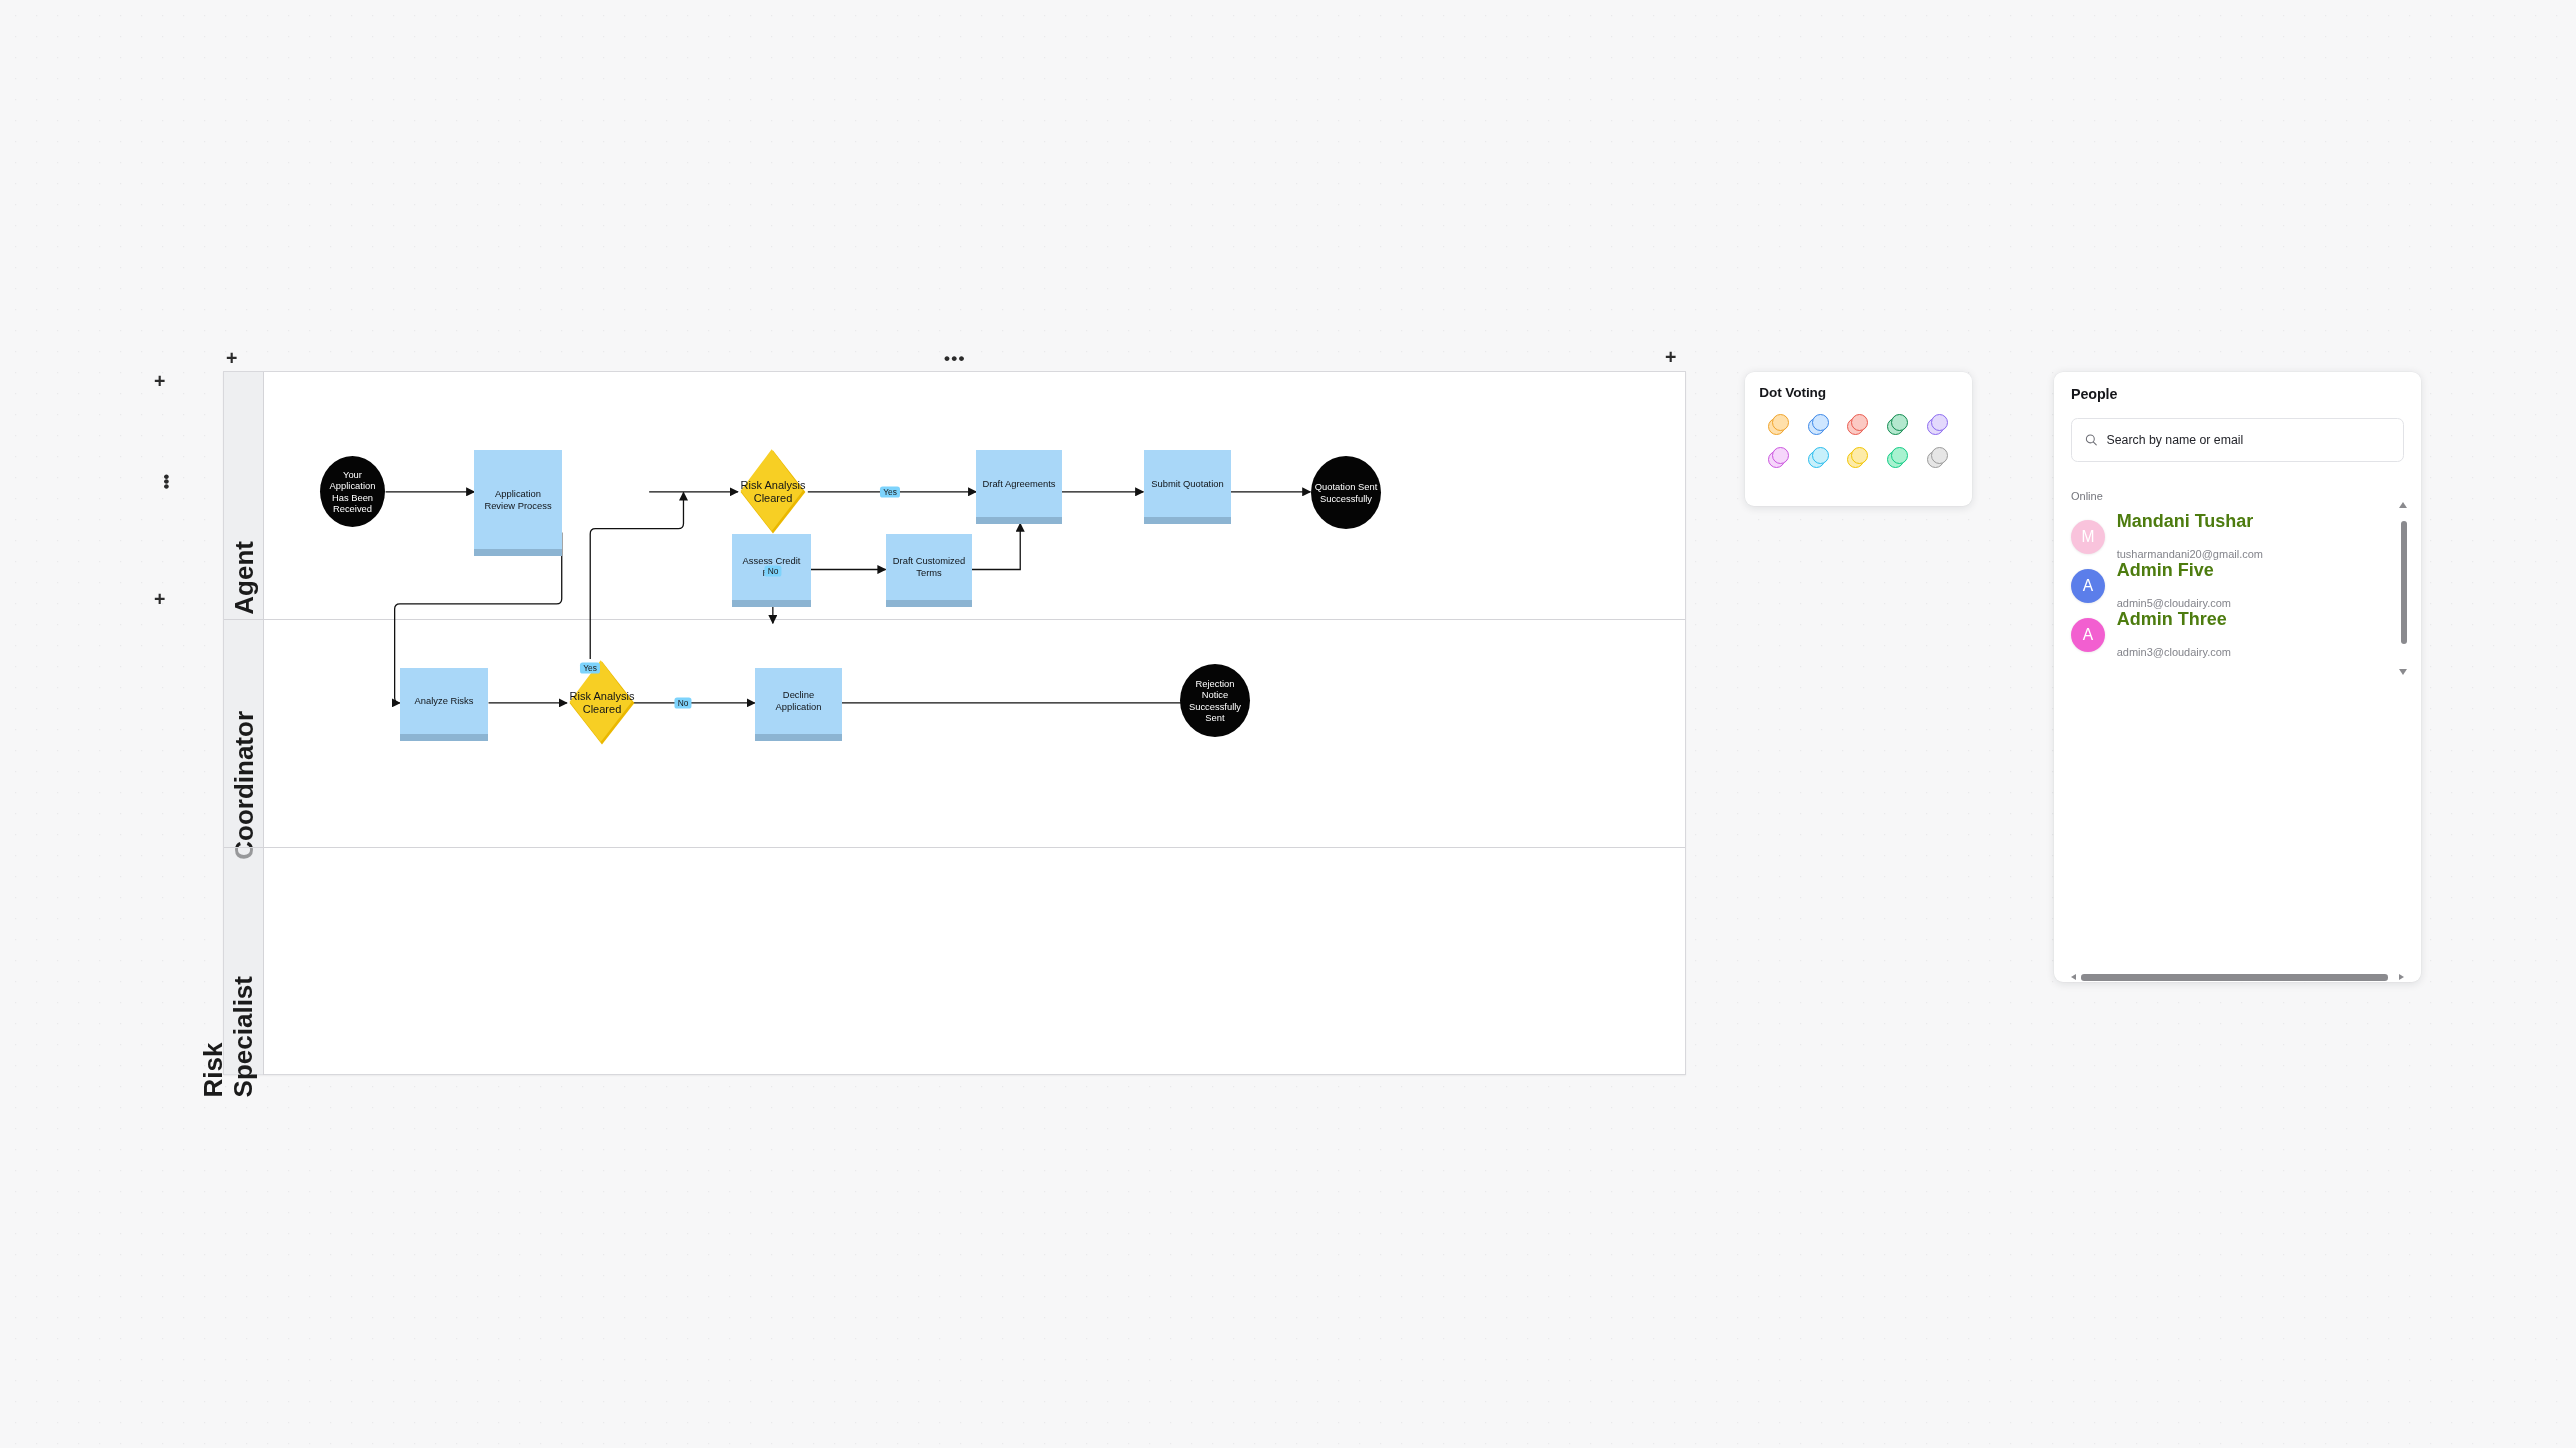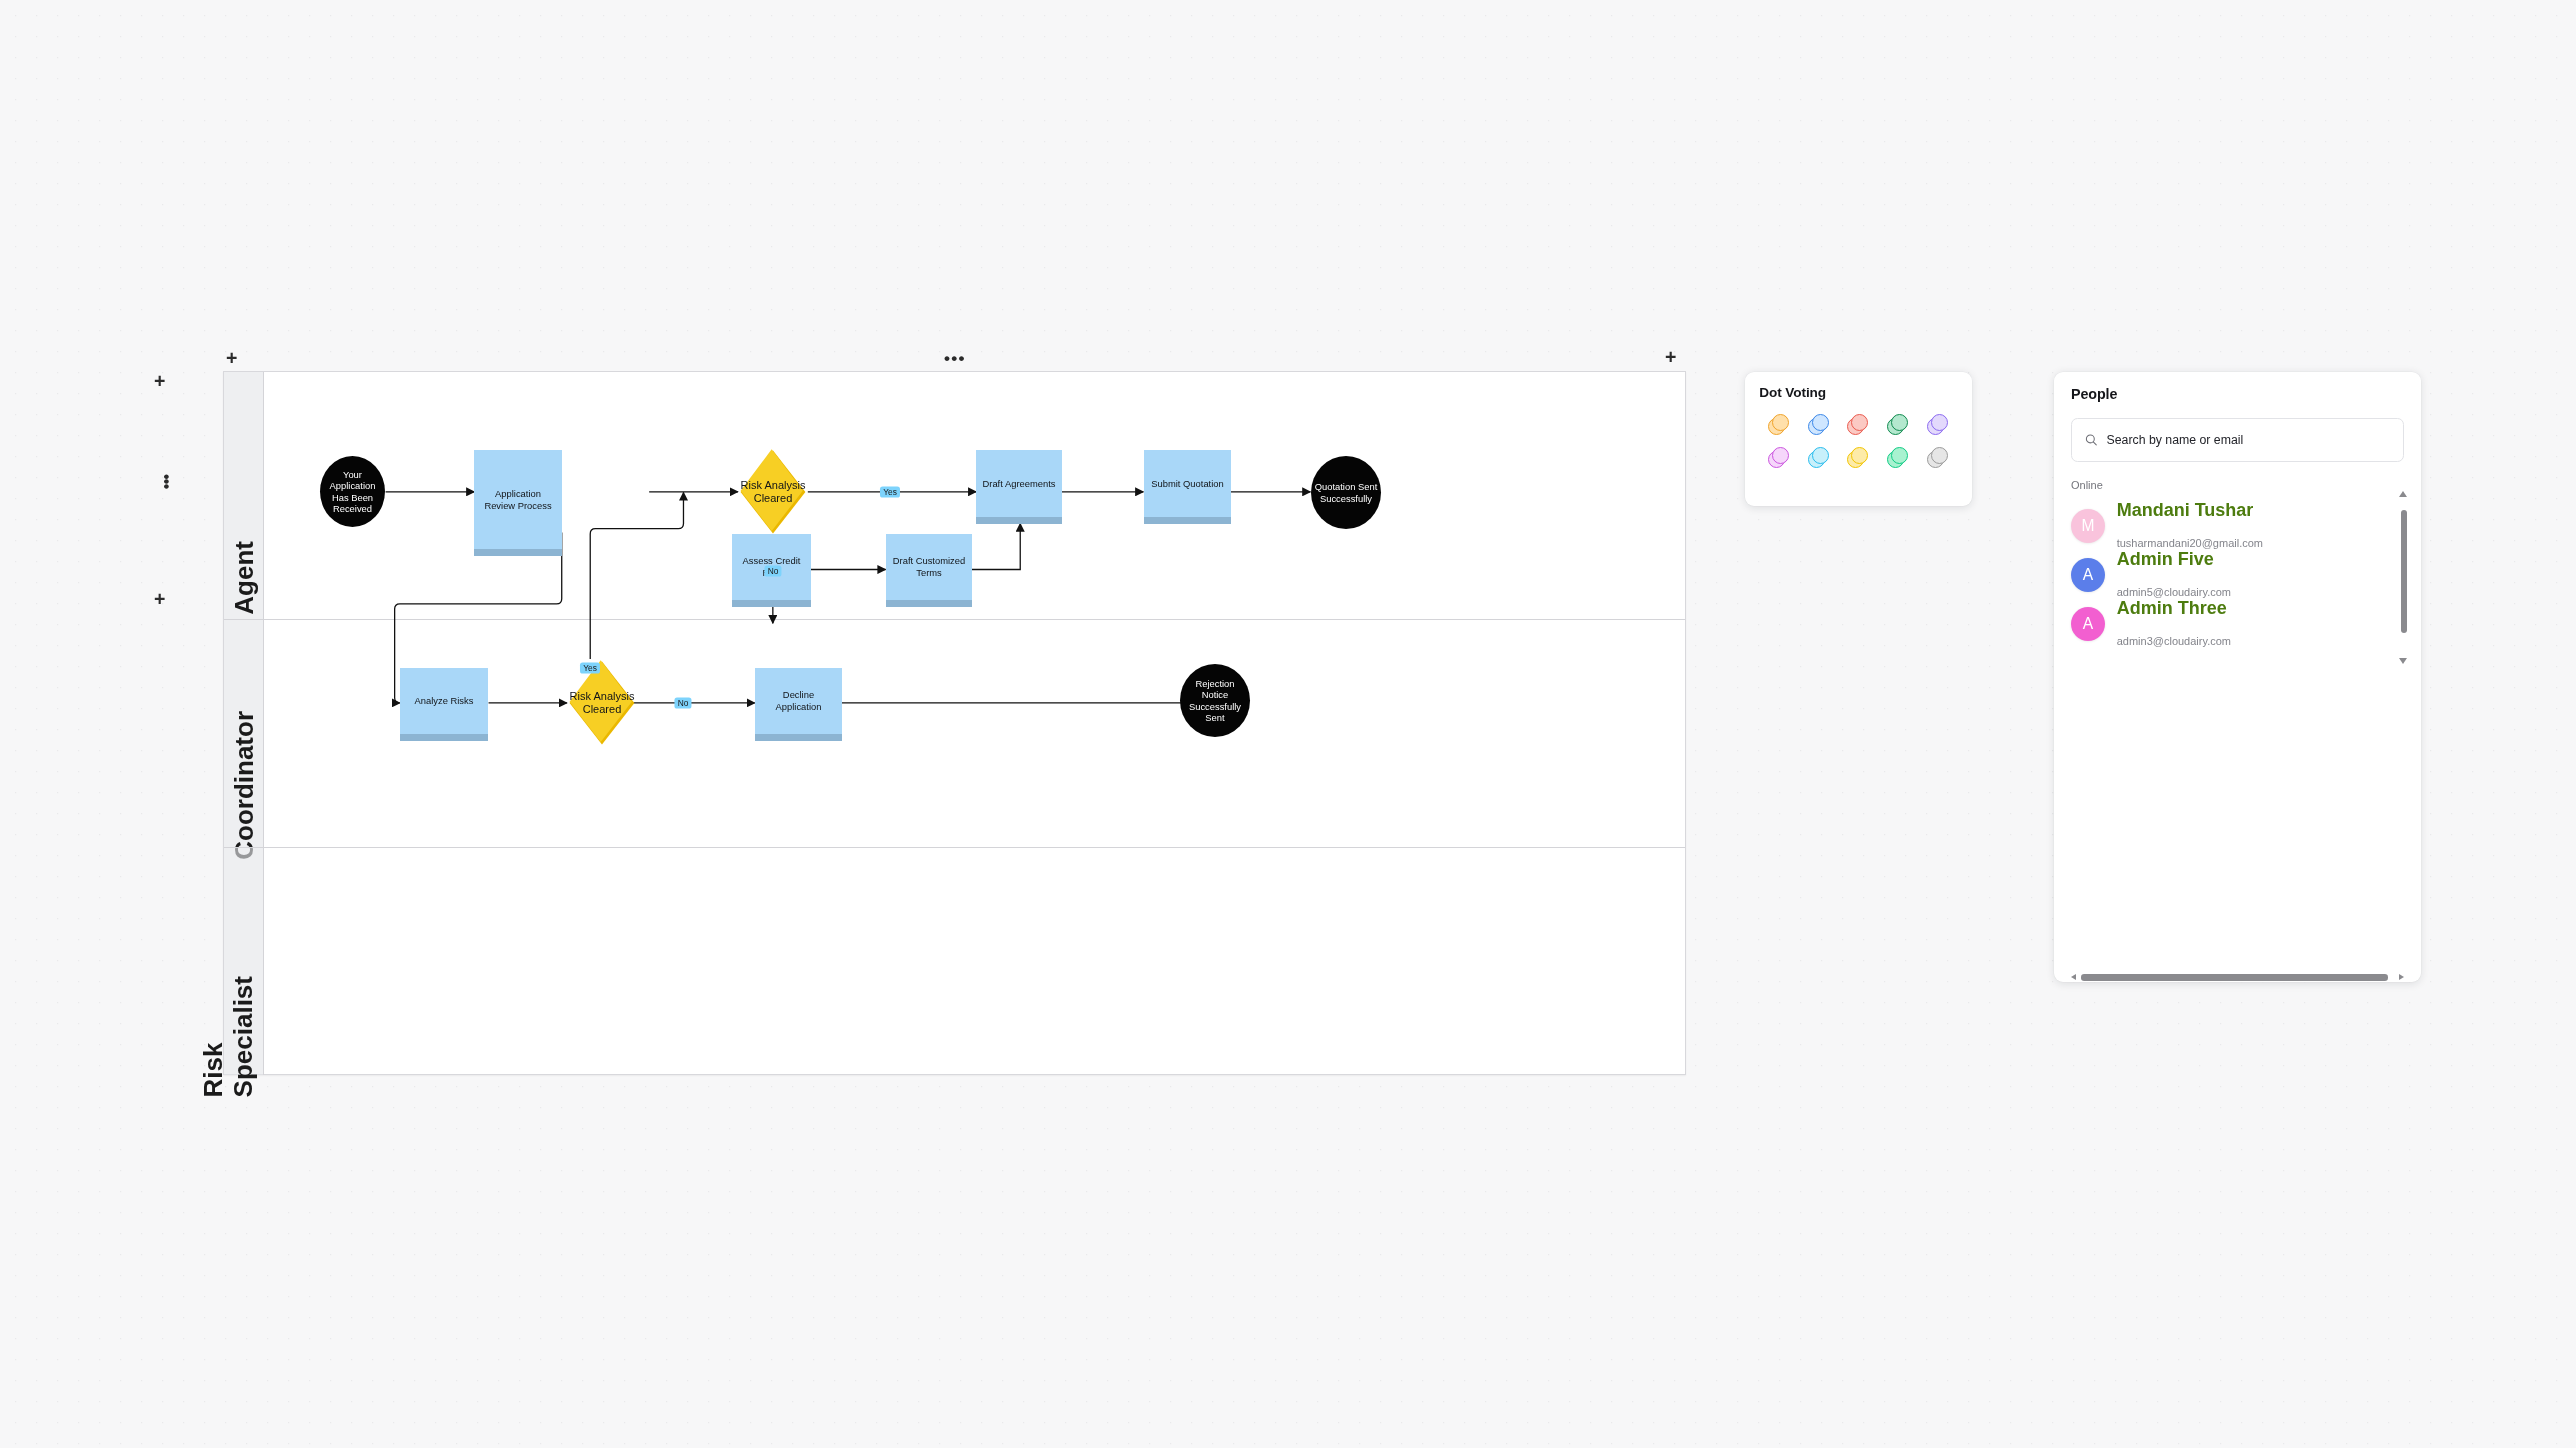--- a/index.html
+++ b/index.html
@@ -118,21 +118,21 @@
   #people-title{ font-size:14.3px; font-weight:700; color:#15161a; letter-spacing:-0.1px; }
   #people-search{
     margin-top:15.6px; height:44px; border:0.6px solid #e2e3e7; border-radius:6.5px;
     display:flex; align-items:center; gap:8.4px; padding:0 11.7px;
   }
   #search-input{
     border:0; outline:0; font-size:12.3px; color:#1a1b1f;
     font-family:"Liberation Sans", sans-serif; width:100%; background:transparent;
   }
   #search-input::placeholder{ color:#23242a; }
-  #people-online-label{ margin-top:17px; font-size:11px; color:#74757c; }
+  #people-online-label{ margin-top:28px; font-size:11px; color:#74757c; }
   #people-list{ margin-top:10.4px; position:relative; }
   .person{ display:flex; align-items:center; gap:11.7px; height:49px; cursor:pointer; }
   .avatar{
     width:34px; height:34px; border-radius:50%;
     display:flex; align-items:center; justify-content:center;
     color:#ffffff; font-size:15.6px; font-weight:400; flex:0 0 34px;
     box-shadow:0 0.6px 2.6px rgba(0,0,0,.10);
   }
   .person-name{ font-size:18px; font-weight:700; color:#4d7c0f; line-height:17px; }
   .person-email{ font-size:11px; color:#83848b; line-height:14.3px;margin-top:17px; }

